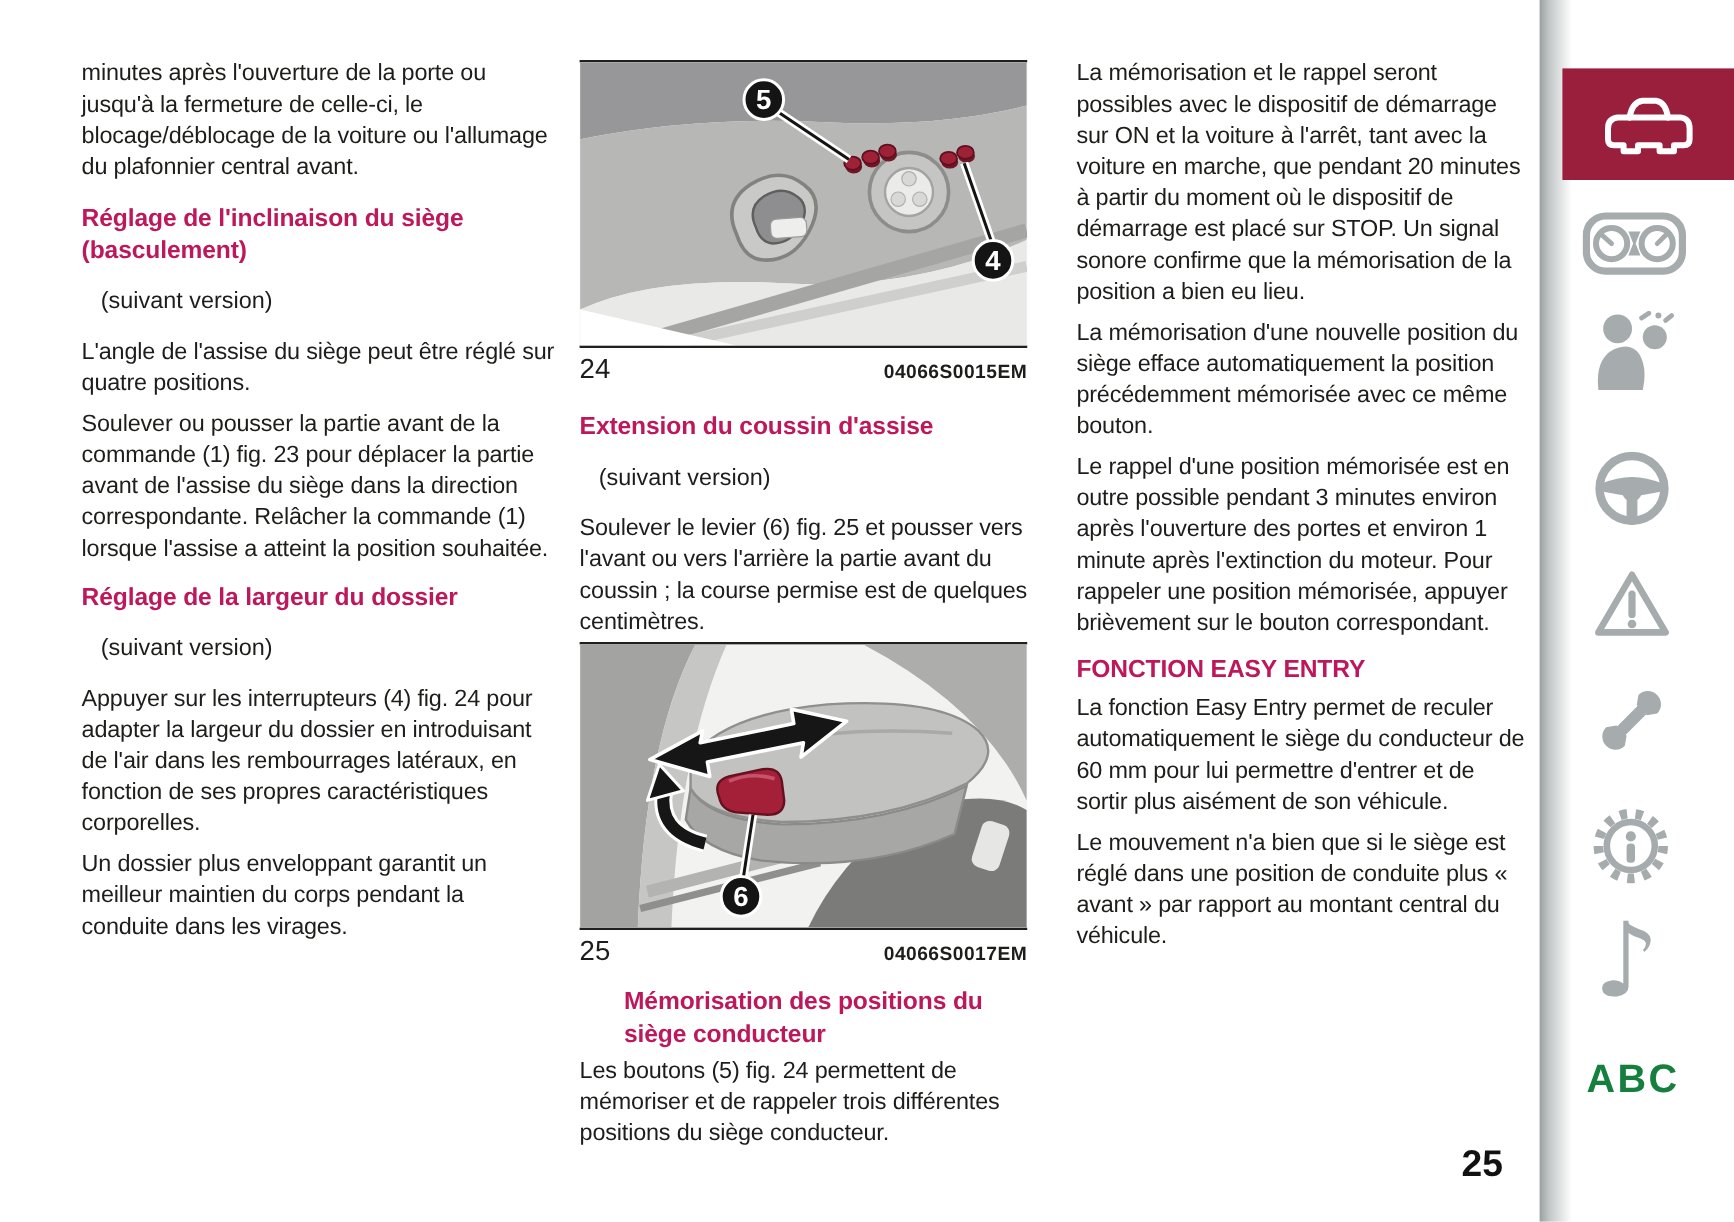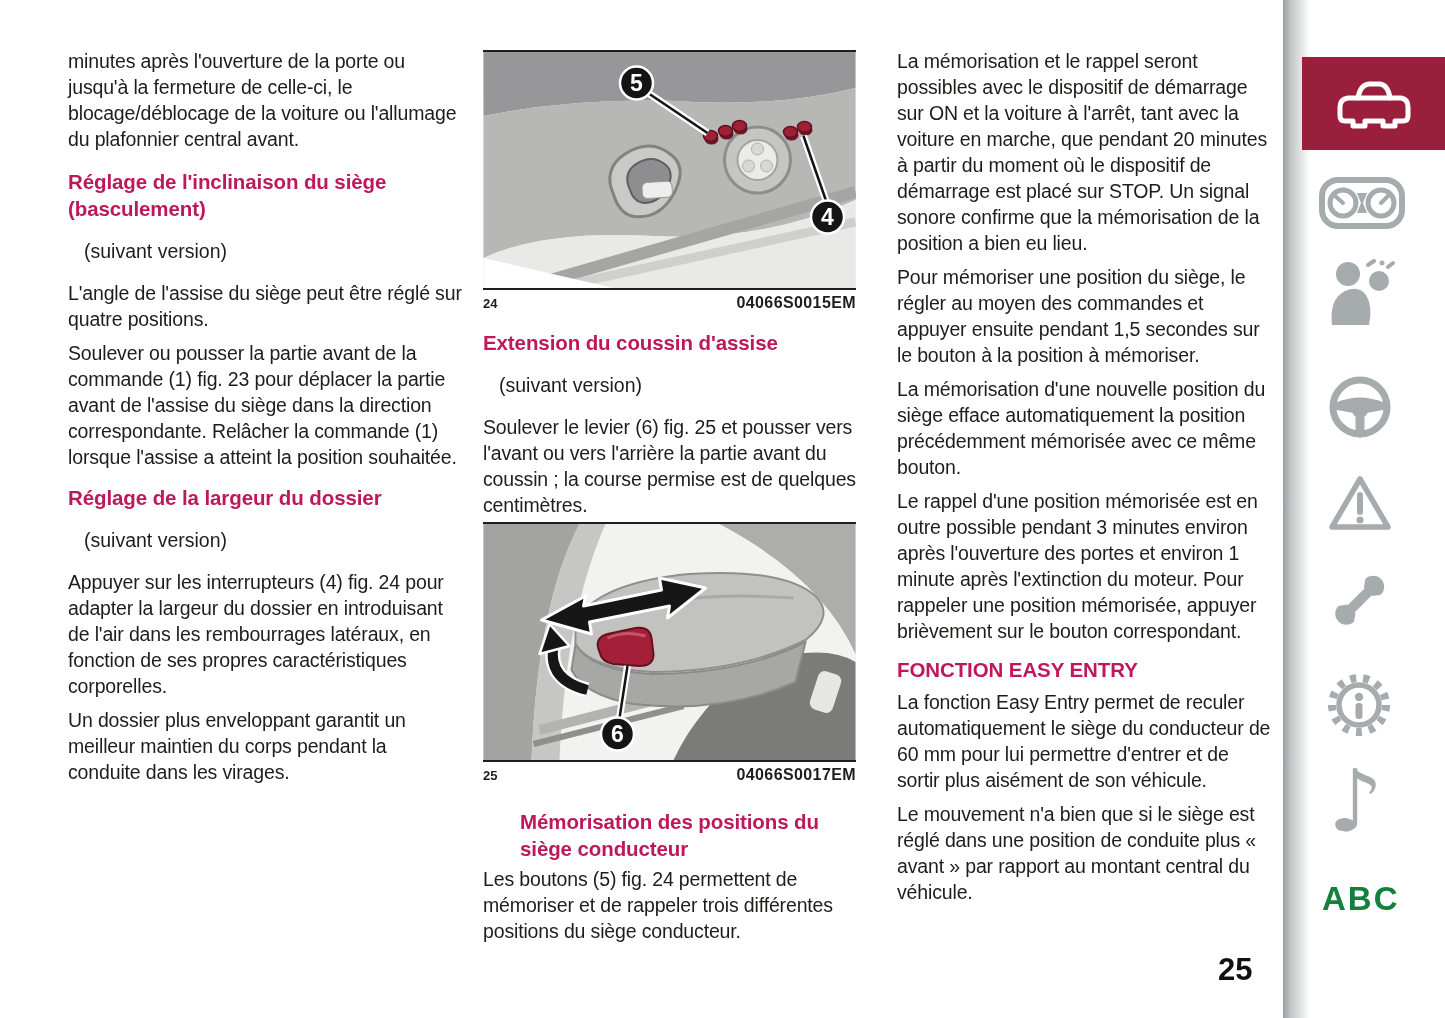--- a/index.html
+++ b/index.html
@@ -6,29 +6,29 @@
             font-family:"Liberation Sans", sans-serif;color:#1d1d1b;}
   .abs{position:absolute;}
   .col{position:absolute;top:44px;}
   .col-left{left:68px;width:394px;}
   .col-mid{left:483px;width:373px;}
   .col-right{left:897px;width:379px;}
   p.para{margin:8px 0 0 0;font-size:19.5px;line-height:26px;letter-spacing:-0.15px;}
   p.para.first{margin-top:4px;}
   h3.red-h{margin:16px 0 0 0;font-size:20.5px;line-height:27px;color:#be185d;font-weight:bold;letter-spacing:-0.1px;}
   h3.red-h.tight{margin-top:14px;}
-  h3.red-h.mid1{margin-top:11px;}
+  h3.red-h.mid1{margin-top:24px;}
   h3.red-h.mid2{margin-top:18px;margin-left:37px;}
   h3.red-h.caps{margin-top:12px;text-transform:none;}
   p.note{margin:16px;font-size:19.5px;line-height:26px;}
   p.after-note{margin-top:6px;}
   .figure{margin-top:6px;border-top:2px solid #1f1f1d;border-bottom:2px solid #1f1f1d;height:236px;overflow:hidden;background:#f4f4f2;}
   .figure.second{margin-top:4px;}
   .fig-caption{display:flex;justify-content:space-between;align-items:baseline;margin-top:4px;height:24px;}
-  .fig-num{font-size:13px;font-weight:bold;}
+  .fig-num{font-size:23px;font-weight:normal;}
   .fig-code{font-size:16px;font-weight:bold;letter-spacing:0.4px;}
   .edge-shadow{left:1283px;top:0;width:27px;height:1018px;
      background:linear-gradient(to right,#9ba0a2 0%,#c3c7c8 30%,rgba(255,255,255,0) 100%);}
   .tab-active{left:1302px;top:57px;width:143px;height:93px;background:#9a1f3d;display:flex;align-items:center;justify-content:center;}
   .abc{left:1322px;top:880px;font-size:33px;font-weight:bold;color:#15803d;letter-spacing:2px;}
   .music{left:1328px;top:758px;font-size:86px;line-height:86px;color:#a6abad;font-family:"DejaVu Sans", sans-serif;}
   .page-num{left:1218px;top:952px;font-size:31px;font-weight:bold;color:#111;}
 </style>
 </head>
 <body>
@@ -151,21 +151,20 @@
     <span class="fig-num">25</span>
     <span class="fig-code">04066S0017EM</span>
   </div>
 
   <h3 class="red-h mid2">Mémorisation des positions du siège conducteur</h3>
   <p class="para after-note" style="margin-top:4px">Les boutons (5) fig. 24 permettent de mémoriser et de rappeler trois différentes positions du siège conducteur.</p>
 </div>
 
 <div class="col col-right">
   <p class="para first">La mémorisation et le rappel seront possibles avec le dispositif de démarrage sur ON et la voiture à l'arrêt, tant avec la voiture en marche, que pendant 20 minutes à partir du moment où le dispositif de démarrage est placé sur STOP. Un signal sonore confirme que la mémorisation de la position a bien eu lieu.</p>
-  <p class="para">Pour mémoriser une position du siège, le régler au moyen des commandes et appuyer ensuite pendant 1,5 secondes sur le bouton à la position à mémoriser.</p>
   <p class="para">La mémorisation d'une nouvelle position du siège efface automatiquement la position précédemment mémorisée avec ce même bouton.</p>
   <p class="para">Le rappel d'une position mémorisée est en outre possible pendant 3 minutes environ après l'ouverture des portes et environ 1 minute après l'extinction du moteur. Pour rappeler une position mémorisée, appuyer brièvement sur le bouton correspondant.</p>
   <h3 class="red-h caps">FONCTION EASY ENTRY</h3>
   <p class="para" style="margin-top:6px">La fonction Easy Entry permet de reculer automatiquement le siège du conducteur de 60 mm pour lui permettre d'entrer et de sortir plus aisément de son véhicule.</p>
   <p class="para">Le mouvement n'a bien que si le siège est réglé dans une position de conduite plus « avant » par rapport au montant central du véhicule.</p>
 </div>
 
 <div class="abs edge-shadow"></div>
 
 <div class="abs tab-active">

